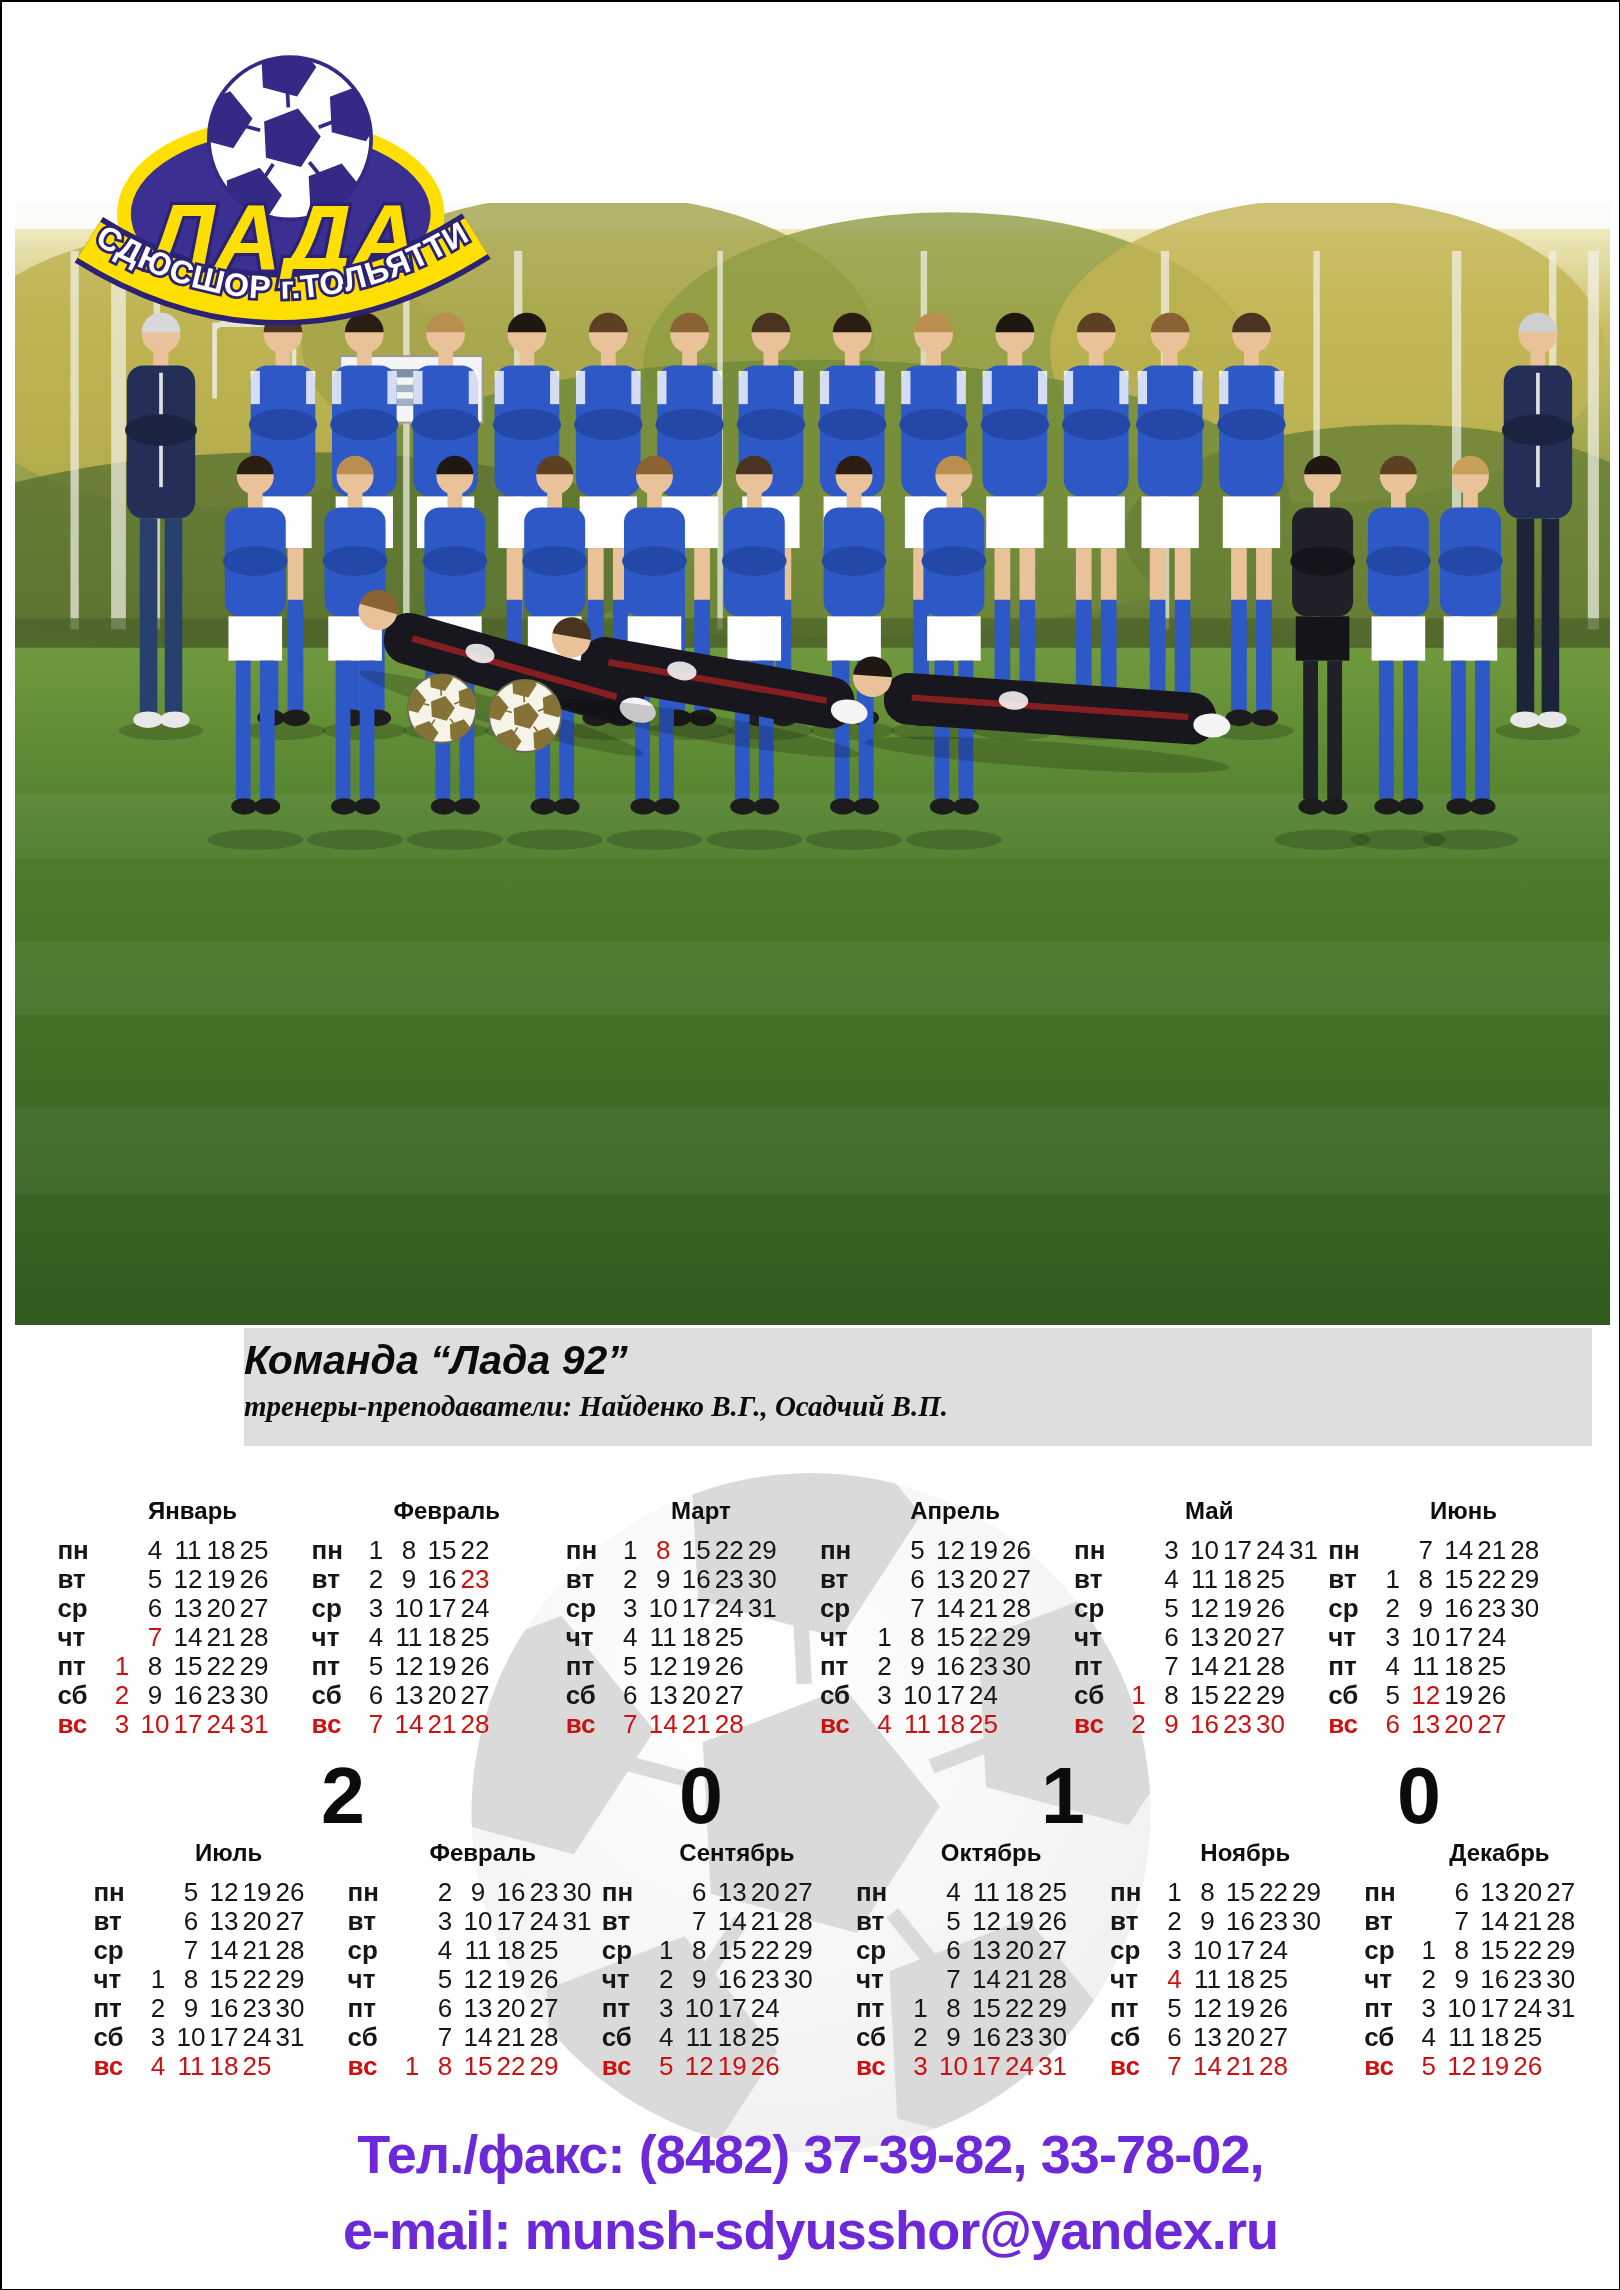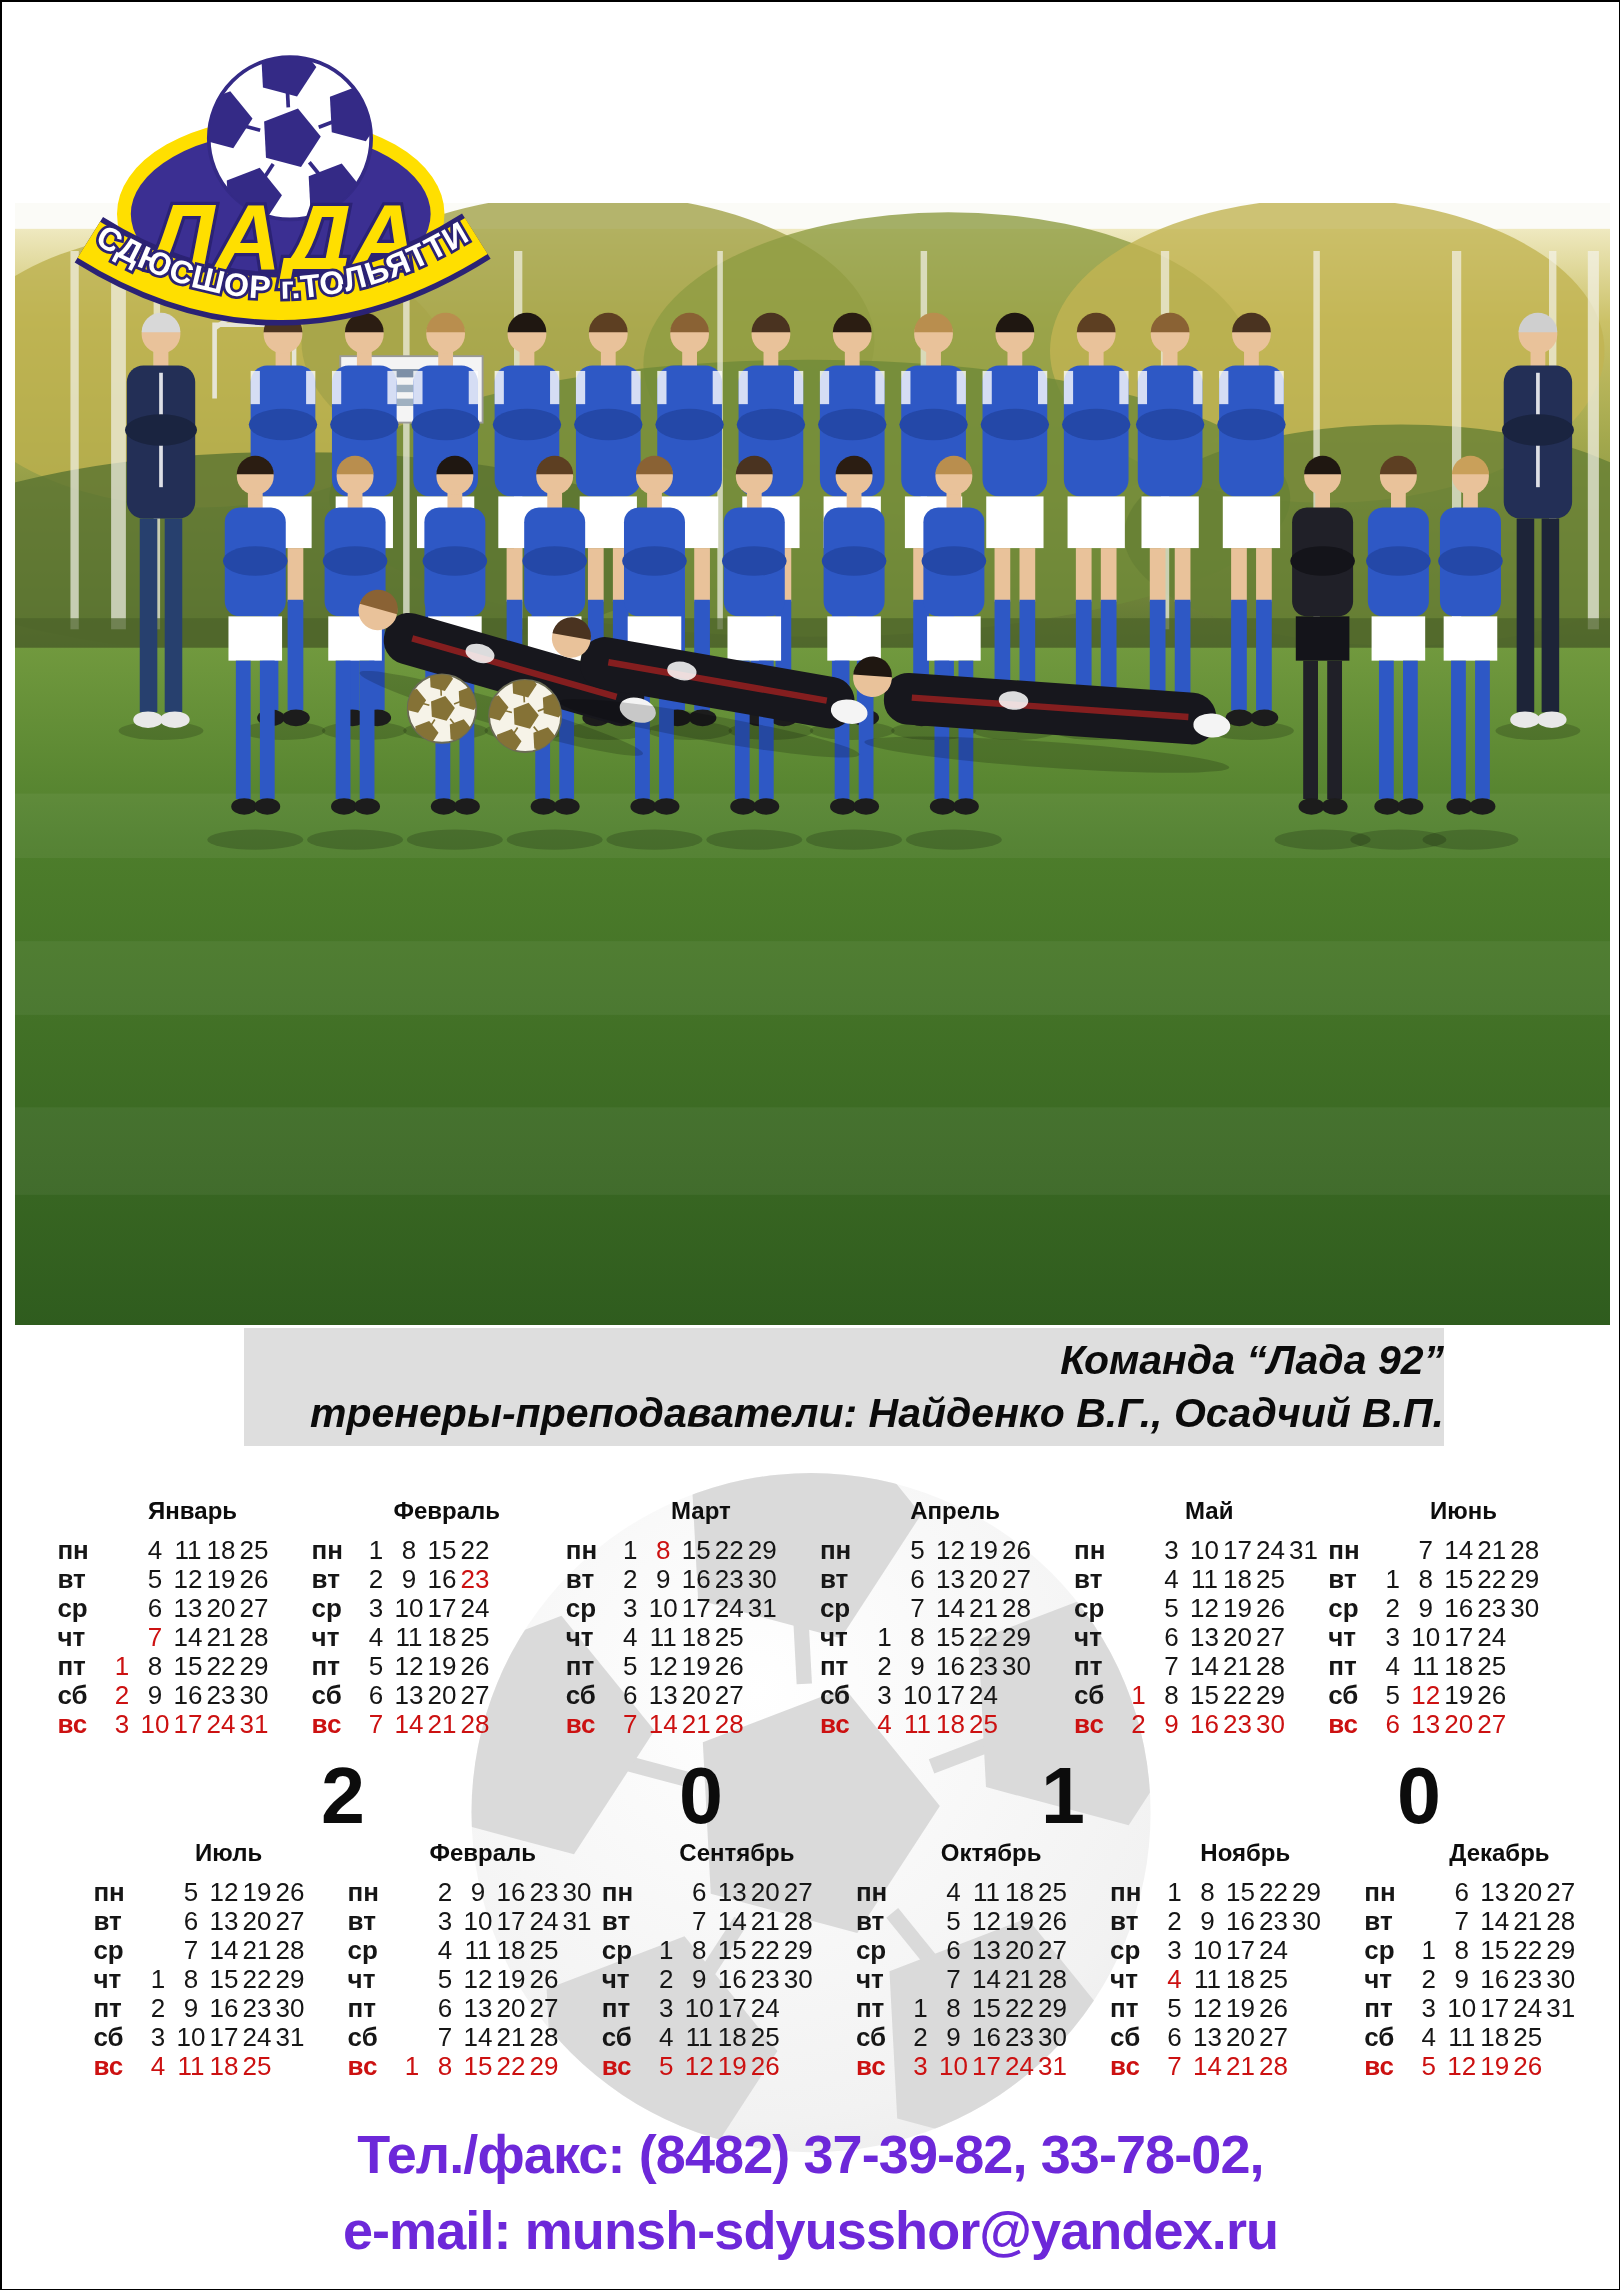--- a/index.html
+++ b/index.html
@@ -12,25 +12,25 @@
   .logo{position:absolute;left:83px;top:44px;width:397px;height:286px;}
   .logo svg{width:100%;height:100%;display:block;overflow:visible;}
   .title{position:absolute;left:485px;top:61px;width:1112px;text-align:center;
          color:var(--title-blue,#2e6cb3);font-weight:bold;line-height:1.04;}
   .t1{font-size:98px;letter-spacing:6.5px;-webkit-text-stroke:3.2px #111c33;
       text-shadow:2.8px 2.8px 0 rgba(20,28,51,.25);}
   .t2{font-size:107px;letter-spacing:8.3px;-webkit-text-stroke:3.7px #111c33;margin-top:3.7px;
       text-shadow:2.8px 2.8px 0 rgba(20,28,51,.25);}
 
   
-  .caption{position:absolute;left:242px;top:1326px;width:1200px;height:118px;
-           background:var(--caption-bg,#dedede);text-align:right;font-weight:bold;
+  .caption{position:absolute;left:242px;top:1326px;width:1348px;height:118px;
+           background:var(--caption-bg,#dedede);text-align:left;font-weight:bold;
            font-style:italic;color:#0b0b0b;}
   .cap1{font-size:41px;margin-top:9.2px;}
-  .cap2{font-size:41px;margin-top:5.5px;}
+  .cap2{font-size:29px;margin-top:5.5px;font-family:Liberation Serif, serif;}
 
   
   .wm{position:absolute;left:392px;top:1445px;width:835px;height:734px;}
   .wm svg{width:100%;height:100%;display:block;}
   .cal-row{position:absolute;left:48px;width:1525px;display:flex;}
   #cal-row-1{top:1495px;}
   #cal-row-2{top:1837px;margin-left:36px;}
   .month{flex:1 1 0;min-width:0;}
   .mtitle{font-size:24px;font-weight:bold;text-align:center;height:39px;padding-left:31px;
           color:#0d0d0d;}

